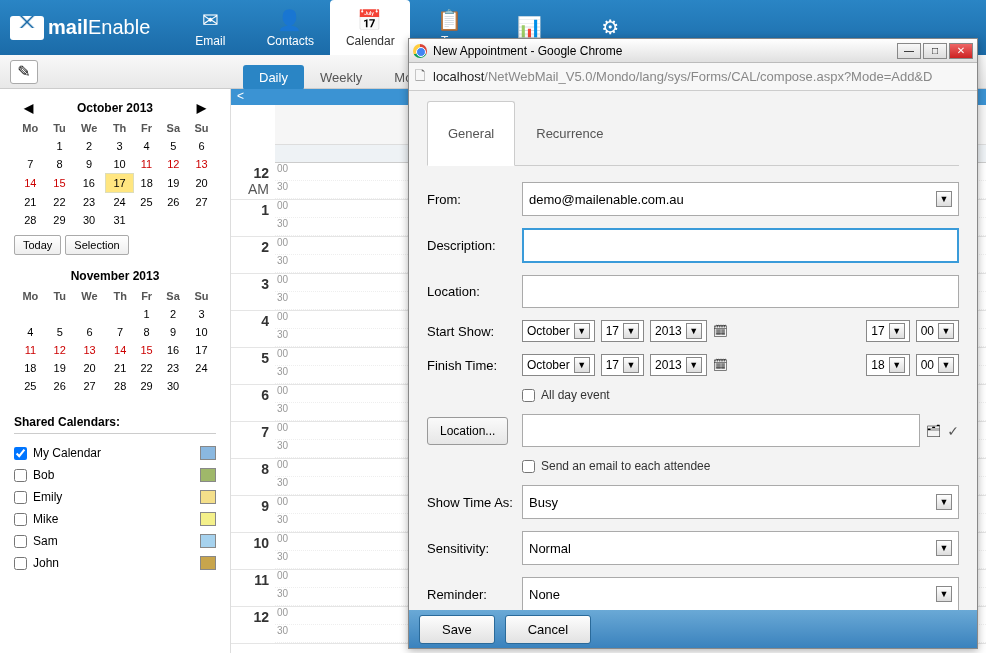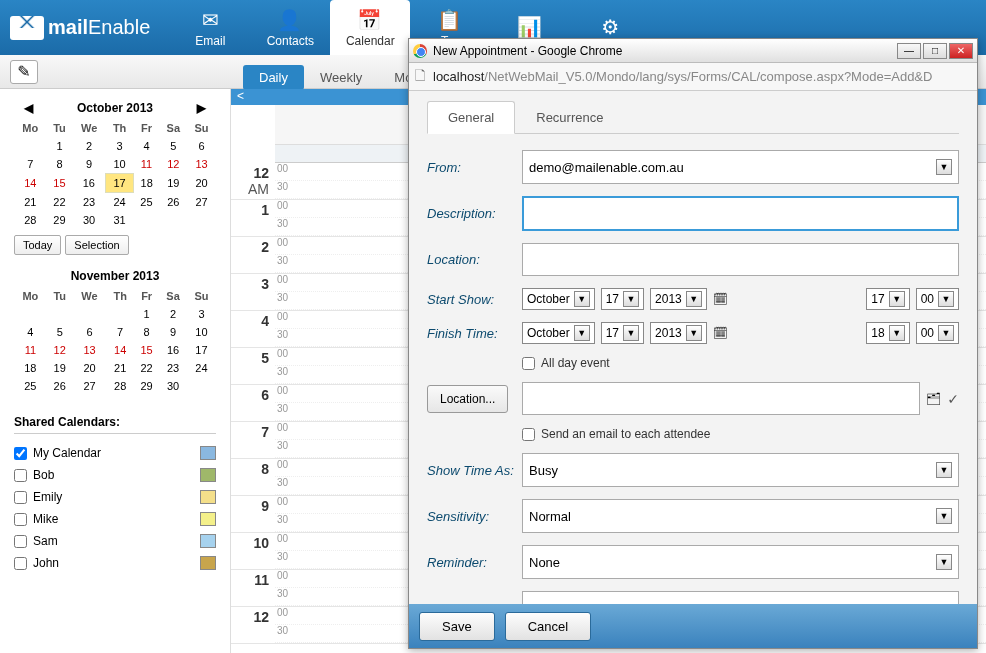--- a/index.html
+++ b/index.html
@@ -66,38 +66,38 @@
 .win-btn.close { background: linear-gradient(#e66, #c22); color: #fff; }
 
 .addrbar { height: 28px; background: #f7f7f7; display: flex; align-items: center; padding: 0 6px; border-bottom: 1px solid #ccc; }
 .addr-icon { width: 14px; font-size: 13px; color: #666; margin-right: 4px; }
 .addr-text { font-size: 13px; color: #444; white-space: nowrap; overflow: hidden; }
 .addr-text .host { color: #222; }
 .addr-text .path { color: #888; }
 
 .dlg-body { flex: 1; background: #f3f3f3; padding: 10px 18px; overflow: auto; }
 .dlg-tabs { display: flex; border-bottom: 1px solid #ccc; margin-bottom: 16px; }
-.dlg-tab { padding: 8px 20px; font-size: 13px; color: #555; cursor: pointer; border: 1px solid transparent; border-bottom: none; background: #f3f3f3; }
+.dlg-tab { padding: 24px 20px; font-size: 13px; color: #555; cursor: pointer; border: 1px solid transparent; border-bottom: none; background: #f3f3f3; }
 .dlg-tab.active { background: #fff; border-color: #ccc; border-bottom: 1px solid #fff; margin-bottom: -1px; border-radius: 3px 3px 0 0; }
 
 .form-row { display: flex; align-items: center; margin-bottom: 12px; font-size: 13px; }
-.form-label { width: 95px; color: #0c4a6e; font-style: italic; }
+.form-label { width: 95px; color: #000000; }
 .form-ctrl { flex: 1; }
 .form-ctrl input[type=text], .form-ctrl select, .combo { width: 100%; padding: 8px 6px; border: 1px solid #aaa; font-size: 13px; background: #fff; }
 .form-ctrl textarea { width: 100%; height: 82px; border: 1px solid #aaa; resize: none; }
 .combo { display: flex; justify-content: space-between; align-items: center; cursor: pointer; }
 .combo-arrow { width: 16px; height: 16px; border: 1px solid #888; background: linear-gradient(#fff,#ddd); display: flex; align-items: center; justify-content: center; font-size: 9px; }
 .desc-input { border: 2px solid #3a9bd9 !important; }
 .time-row .form-ctrl { display: flex; gap: 6px; align-items: center; }
 .small-select { padding: 2px 4px; border: 1px solid #888; font-size: 12px; background: #fff; display: flex; align-items: center; gap: 4px; cursor: pointer; }
 .gap { flex: 1; }
 .checkbox-row { display: flex; align-items: center; gap: 6px; font-size: 12px; color: #333; margin-left: 95px; margin-bottom: 12px; }
 .attendees-btn { padding: 6px 12px; border: 1px solid #999; background: linear-gradient(#fafafa,#e6e6e6); border-radius: 3px; font-size: 12px; cursor: pointer; }
 
-.dlg-footer { height: 44px; background: linear-gradient(#6aa9d6, #3a82bd); display: flex; align-items: center; padding: 0 10px; gap: 10px; }
+.dlg-footer { height: 38px; background: linear-gradient(#6aa9d6, #3a82bd); display: flex; align-items: center; padding: 0 10px; gap: 10px; }
 .dlg-footer button { padding: 6px 22px; border: 1px solid #2a6a9a; background: linear-gradient(#fdfdfd,#e2e2e2); border-radius: 3px; font-size: 13px; cursor: pointer; }
 </style>
 </head>
 <body>
 
 <div class="topbar">
   <div class="logo">
     <div class="logo-icon"></div>
     <div class="logo-text"><b>mail</b><span>Enable</span></div>
   </div>

